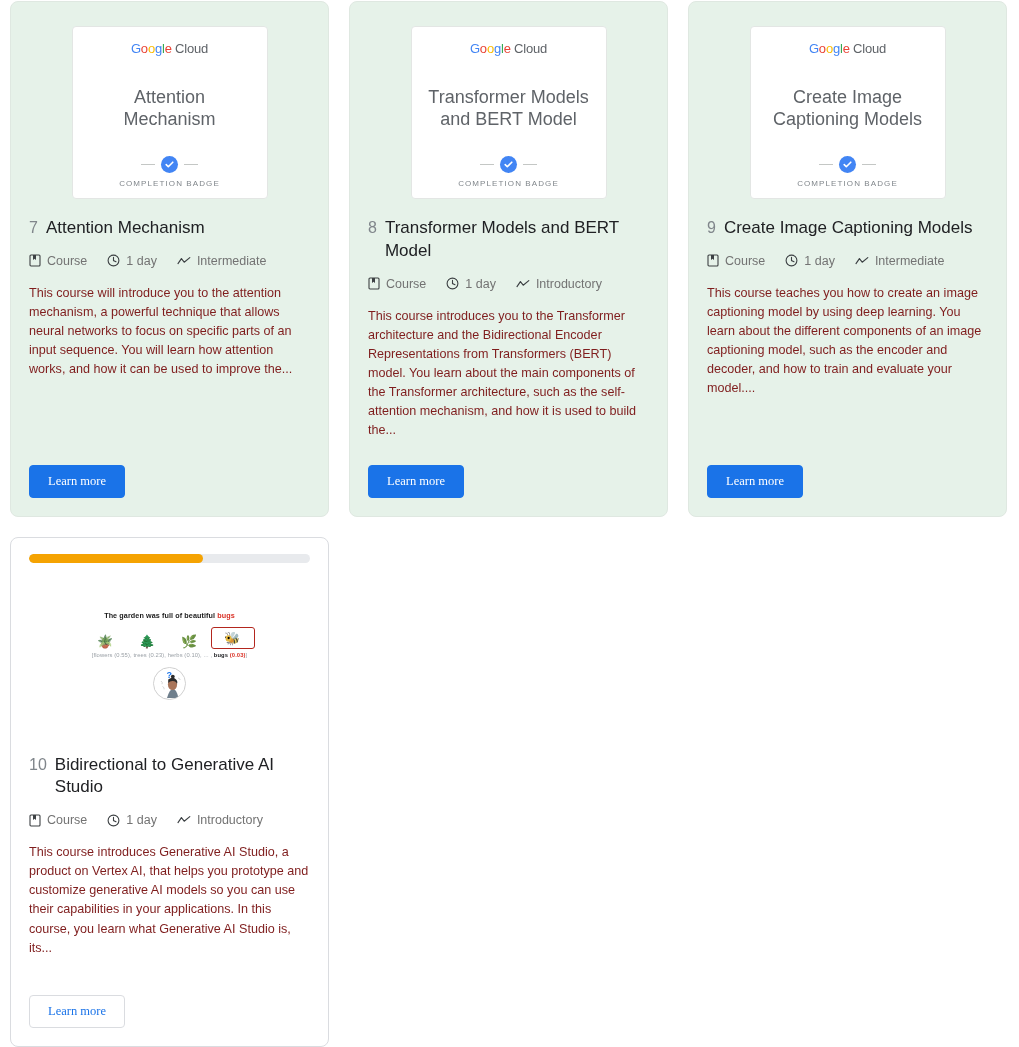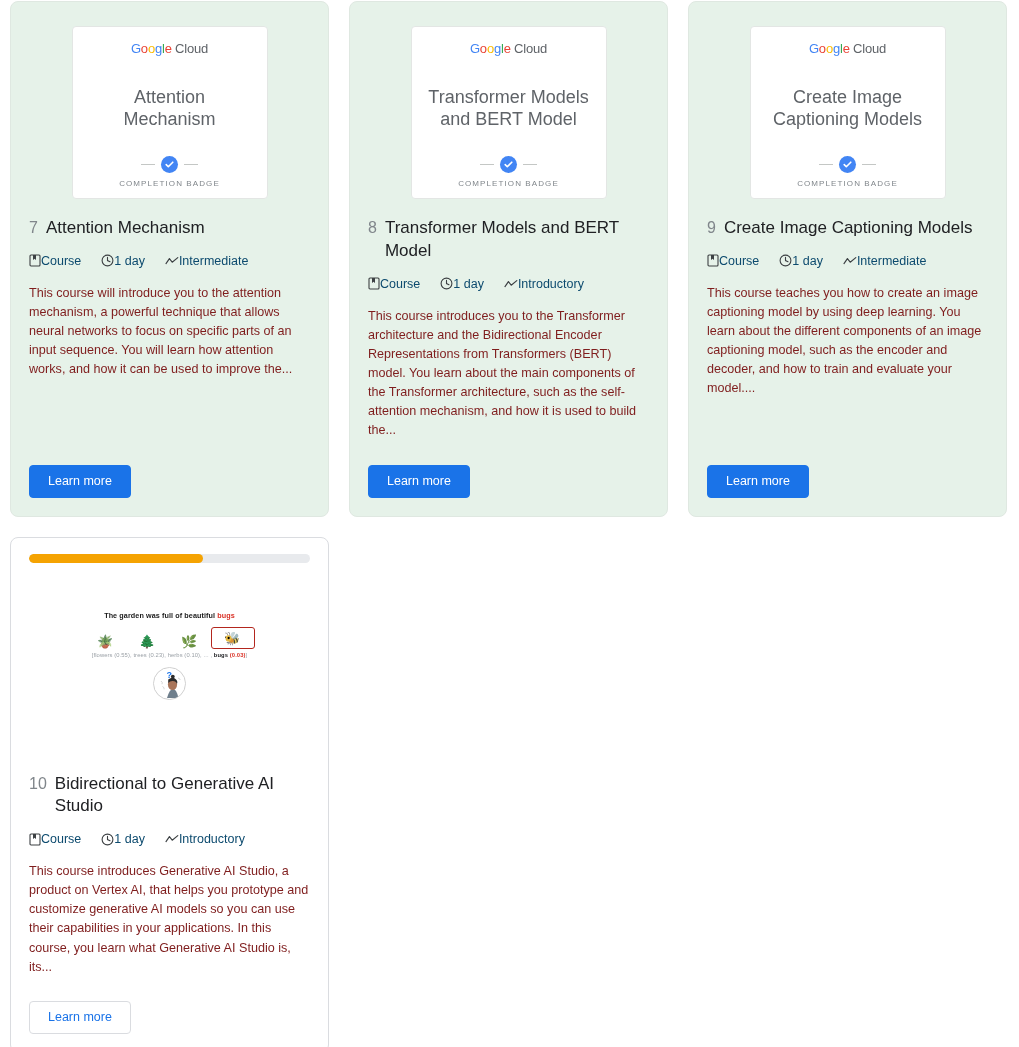--- a/index.html
+++ b/index.html
@@ -181,21 +181,21 @@
   .card-body { padding-top: 0; display: flex; flex-direction: column; flex: 1; }
   .card.in-progress .card-body { padding: 0 18px; }
 
   .title-row {
     display: flex;
     align-items: baseline;
     gap: 8px;
     margin-top: 18px;
     margin-bottom: 14px;
   }
-  .card.in-progress .title-row { margin-top: 28px; }
+  .card.in-progress .title-row { margin-top: 9px; }
   .course-num {
     font-size: 16px;
     color: #80868b;
     font-weight: 400;
     flex: 0 0 auto;
   }
   .course-title {
     font-size: 17px;
     line-height: 1.34;
     color: #202124;
@@ -205,39 +205,40 @@
   .meta-row {
     display: flex;
     align-items: center;
     gap: 20px;
     margin-bottom: 16px;
     flex-wrap: wrap;
   }
   .meta-item {
     display: flex;
     align-items: center;
+    gap: 6px;
     font-size: 12.5px;
-    color: #0c4a6e;
+    color: #737373;
     white-space: nowrap;
   }
   .meta-item svg { display: block; flex: 0 0 auto; }
 
   .desc {
     font-size: 12.6px;
     line-height: 1.52;
     color: #7f1d1d;
     margin: 0;
   }
 
   .spacer { flex: 1; min-height: 14px; }
 
   .btn {
     align-self: flex-start;
     font-size: 12.5px;
-    font-family: Liberation Sans, sans-serif;
+    font-family: Liberation Serif, serif;
     padding: 8px 18px;
     border-radius: 4px;
     cursor: pointer;
     line-height: 1.2;
     margin-top: 10px;
     text-align: center;
   }
   .btn-filled {
     background: #1a73e8;
     color: #ffffff;

